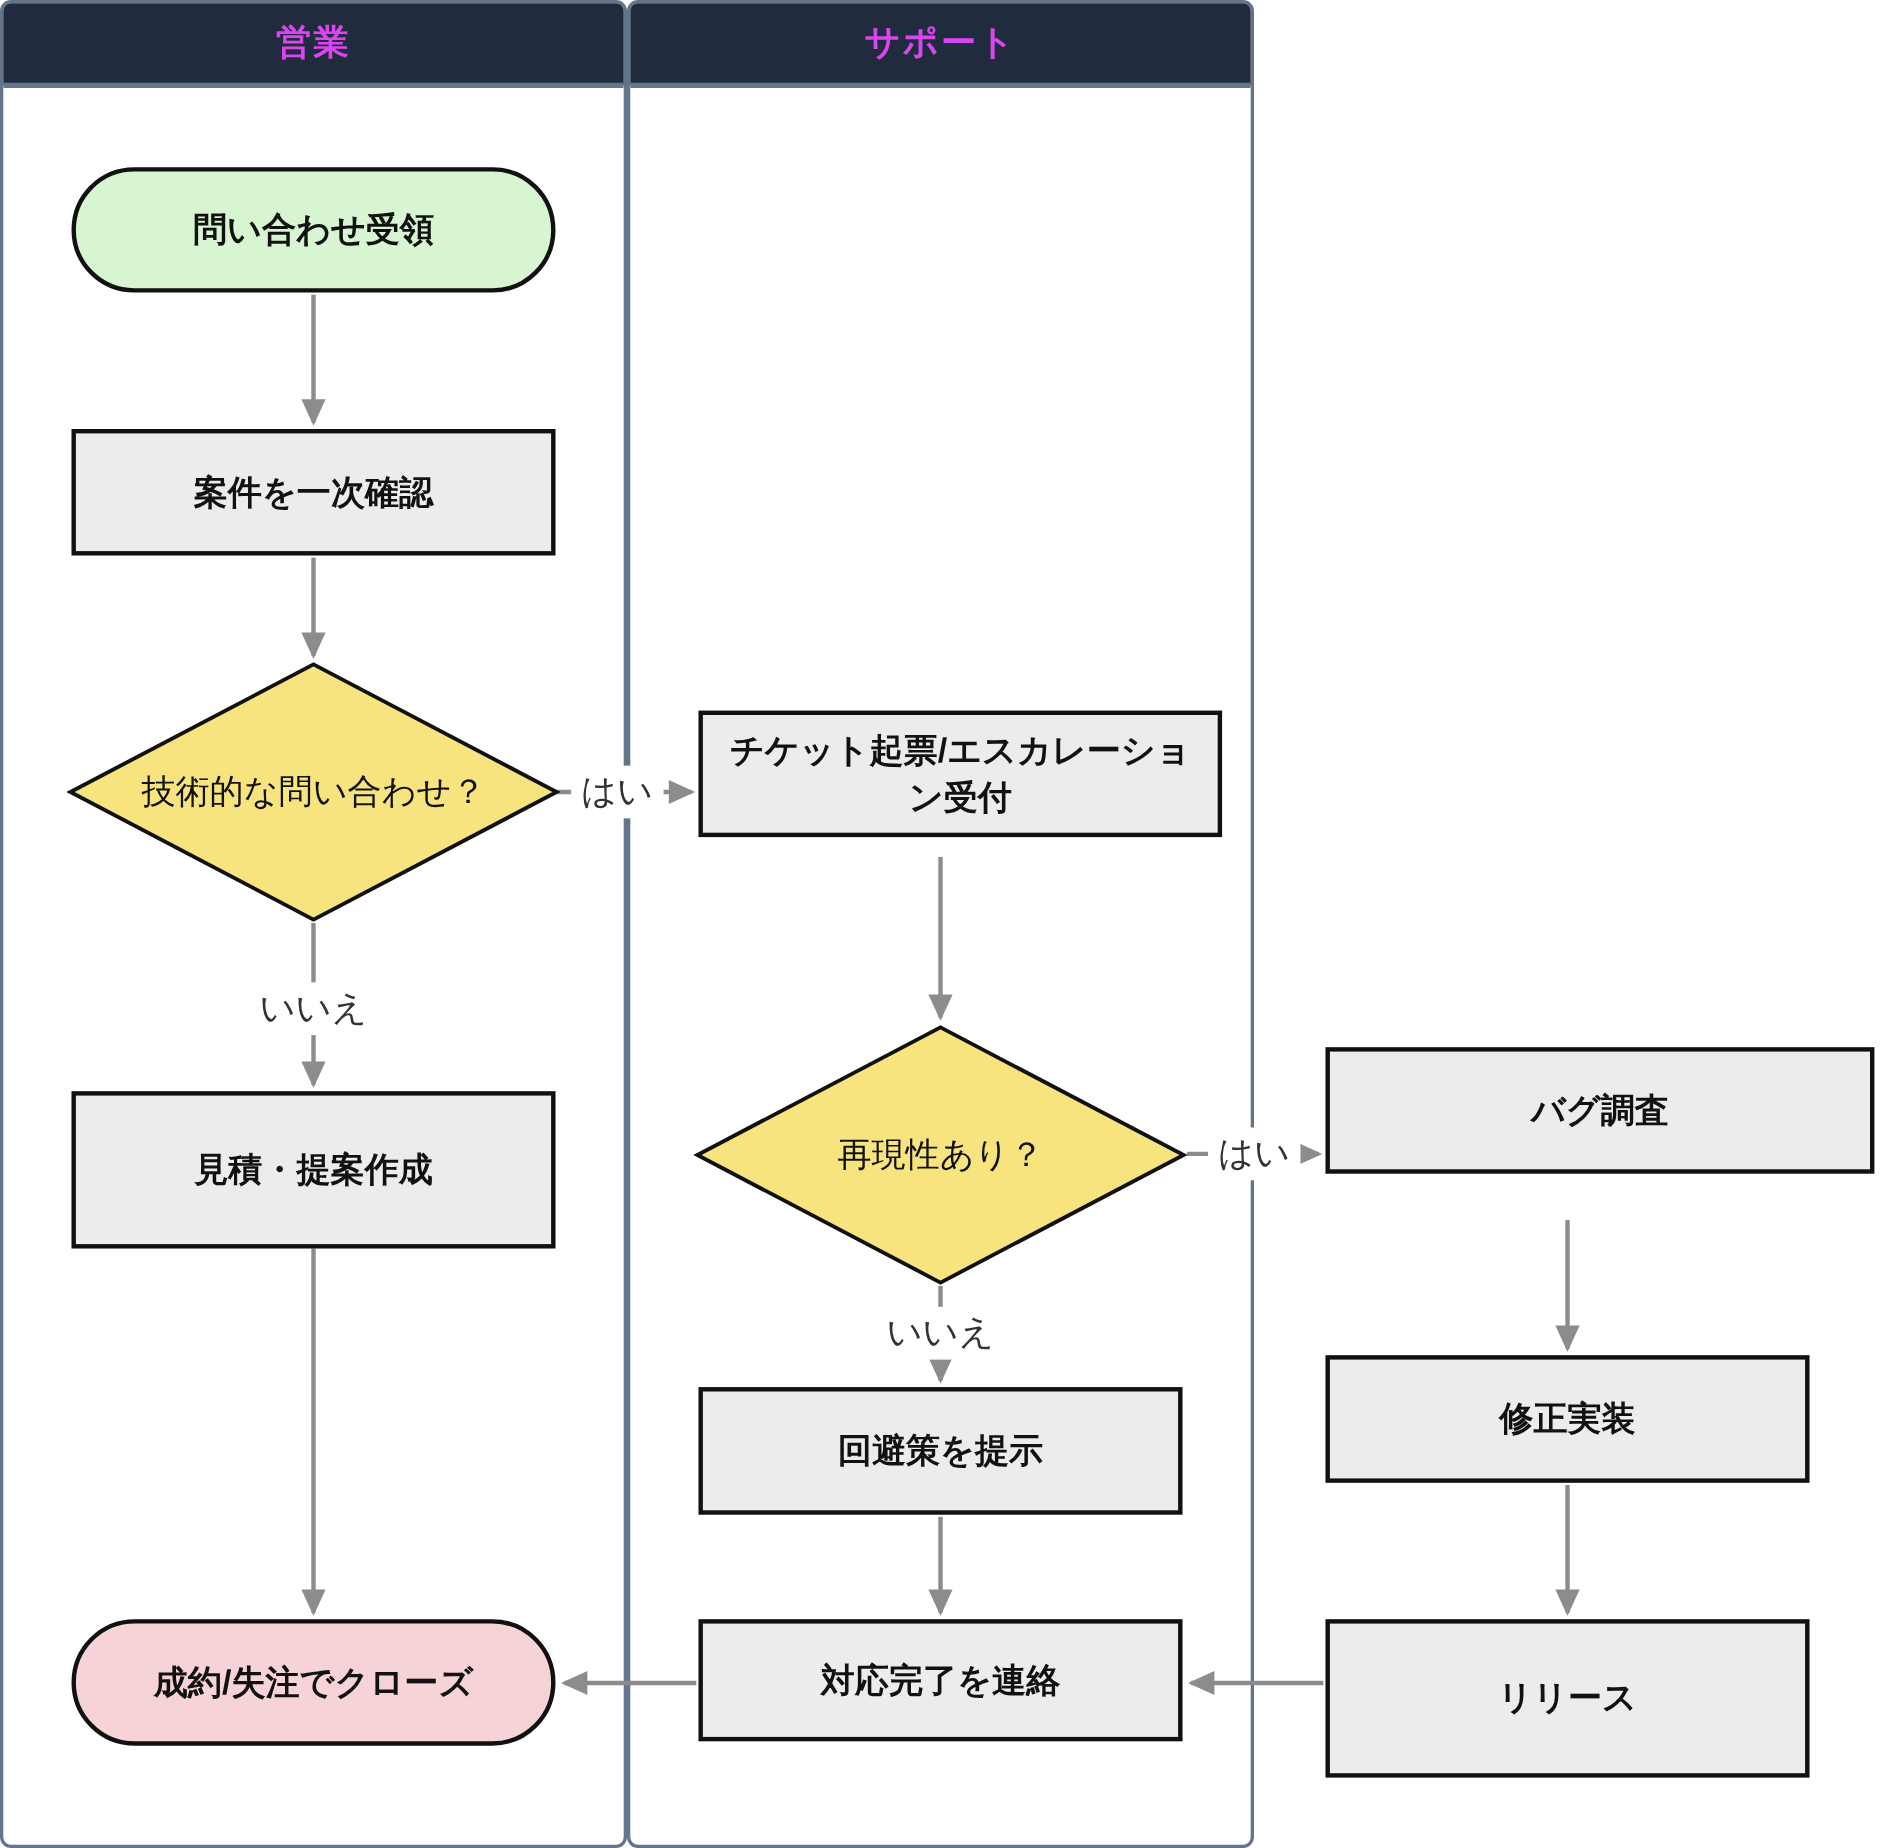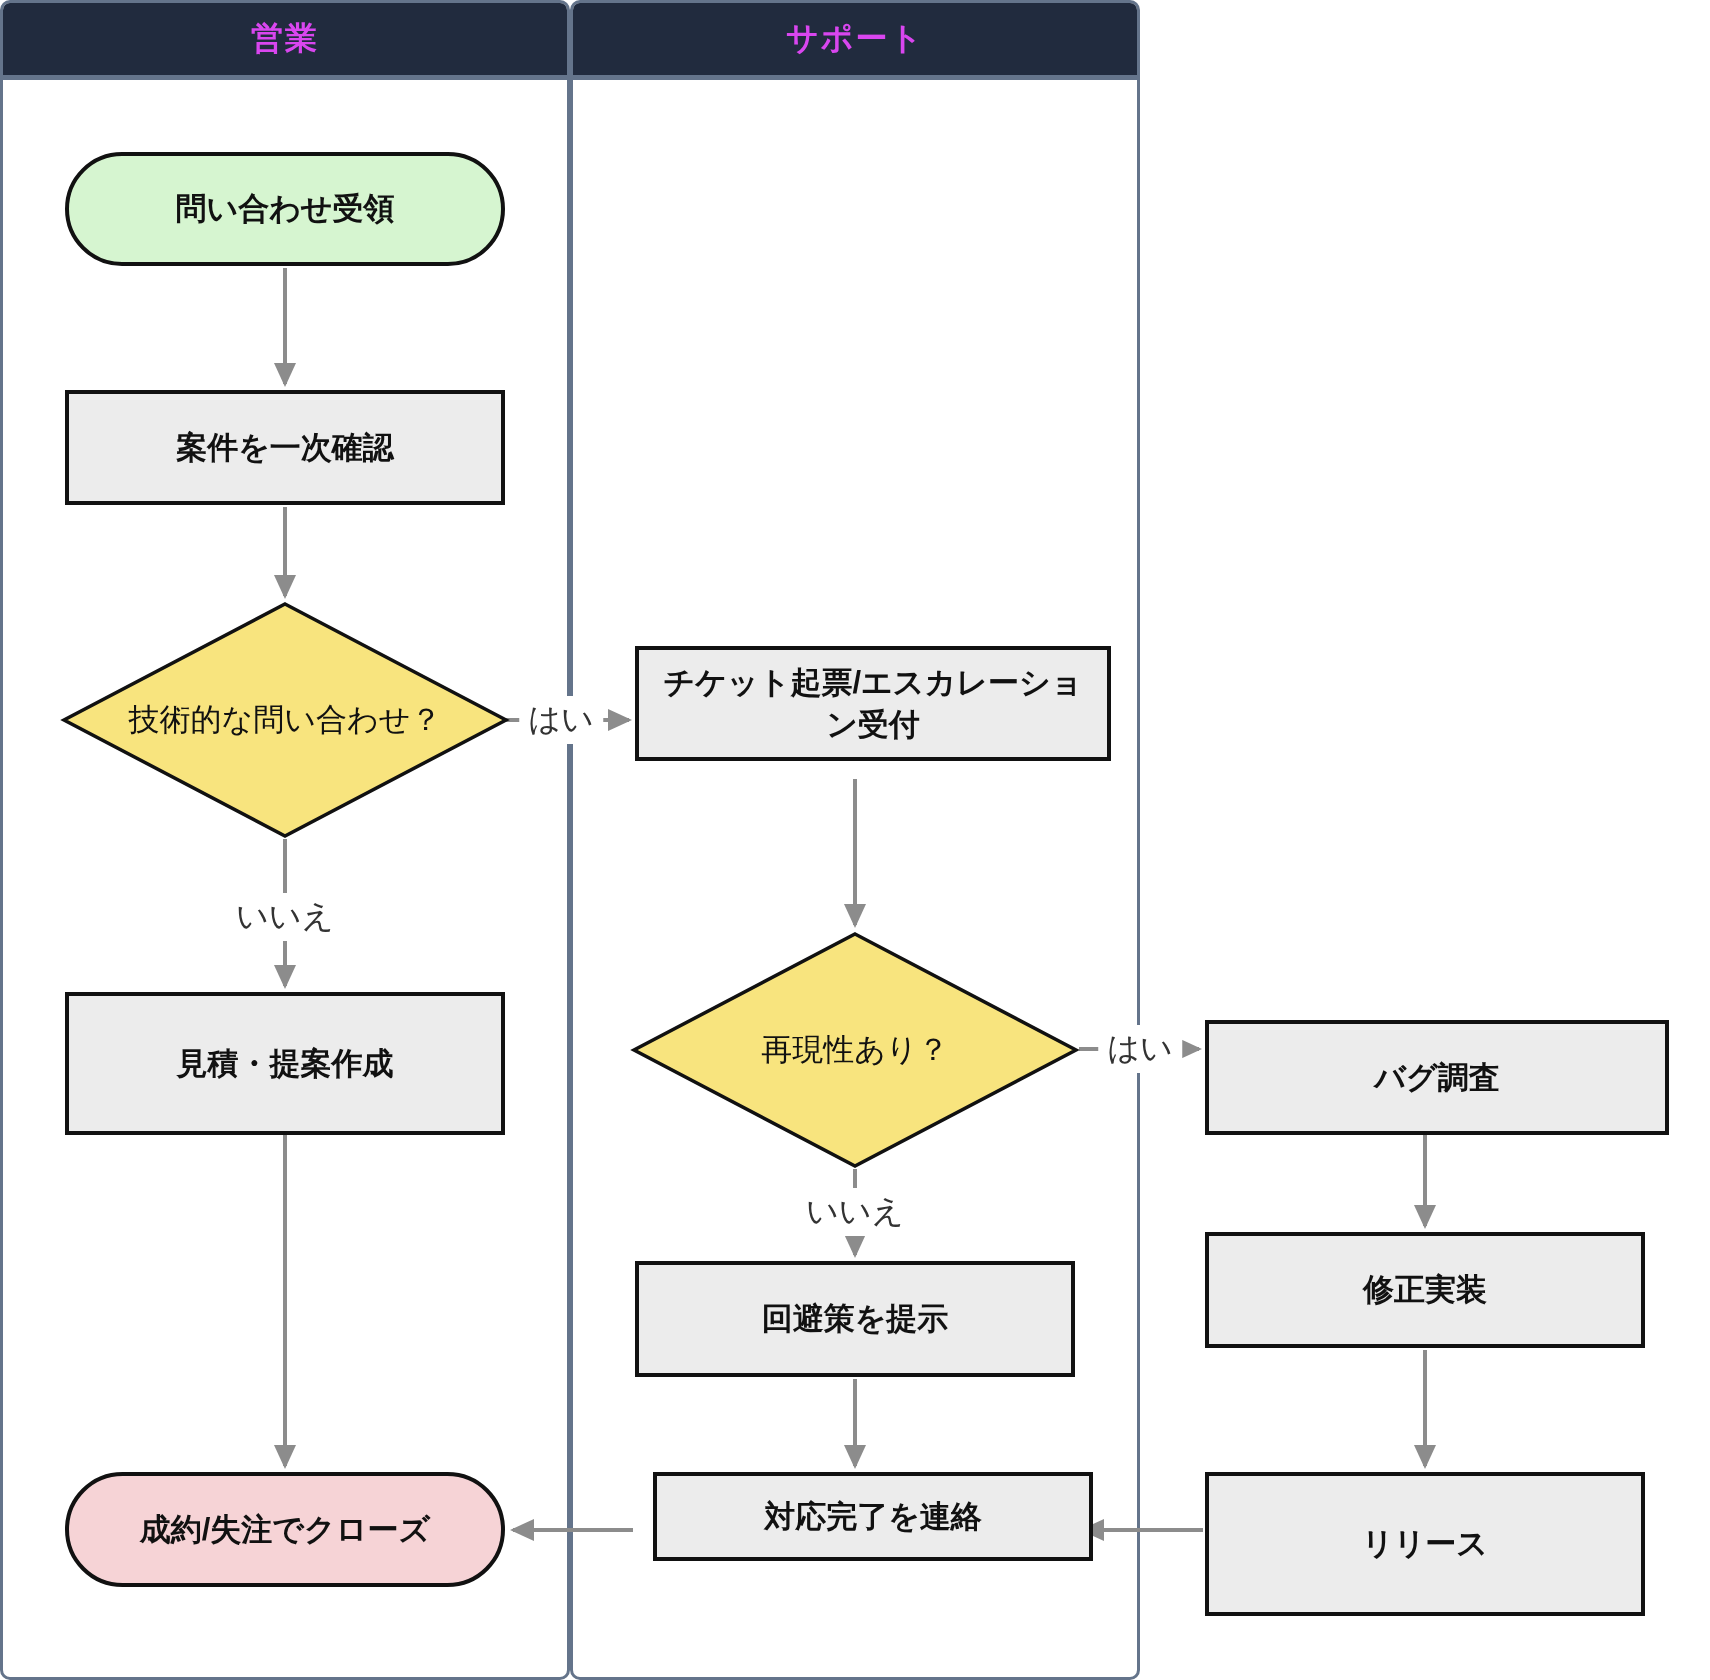--- a/index.html
+++ b/index.html
@@ -141,25 +141,25 @@
     <svg width="450" height="238">
       <polygon points="225,3 446,119 225,235 4,119" fill="#f8e47e" stroke="#111111" stroke-width="3.5"></polygon>
     </svg>
     <div class="dlabel">再現性あり？</div>
   </div>
 
   <div class="node process" style="left:635px;top:1261px;width:440px;height:116px">
     <span>回避策を提示</span>
   </div>
 
-  <div class="node process" style="left:653px;top:1472px;width:440px;height:89px">
+  <div class="node process" style="left:635px;top:1472px;width:440px;height:111px">
     <span>対応完了を連絡</span>
   </div>
 
-  <div class="node process" style="left:1205px;top:1020px;width:464px;height:115px">
+  <div class="node process" style="left:1205px;top:952px;width:499px;height:115px">
     <span>バグ調査</span>
   </div>
 
   <div class="node process" style="left:1205px;top:1232px;width:440px;height:116px">
     <span>修正実装</span>
   </div>
 
   <div class="node process" style="left:1205px;top:1472px;width:440px;height:144px">
     <span>リリース</span>
   </div>

